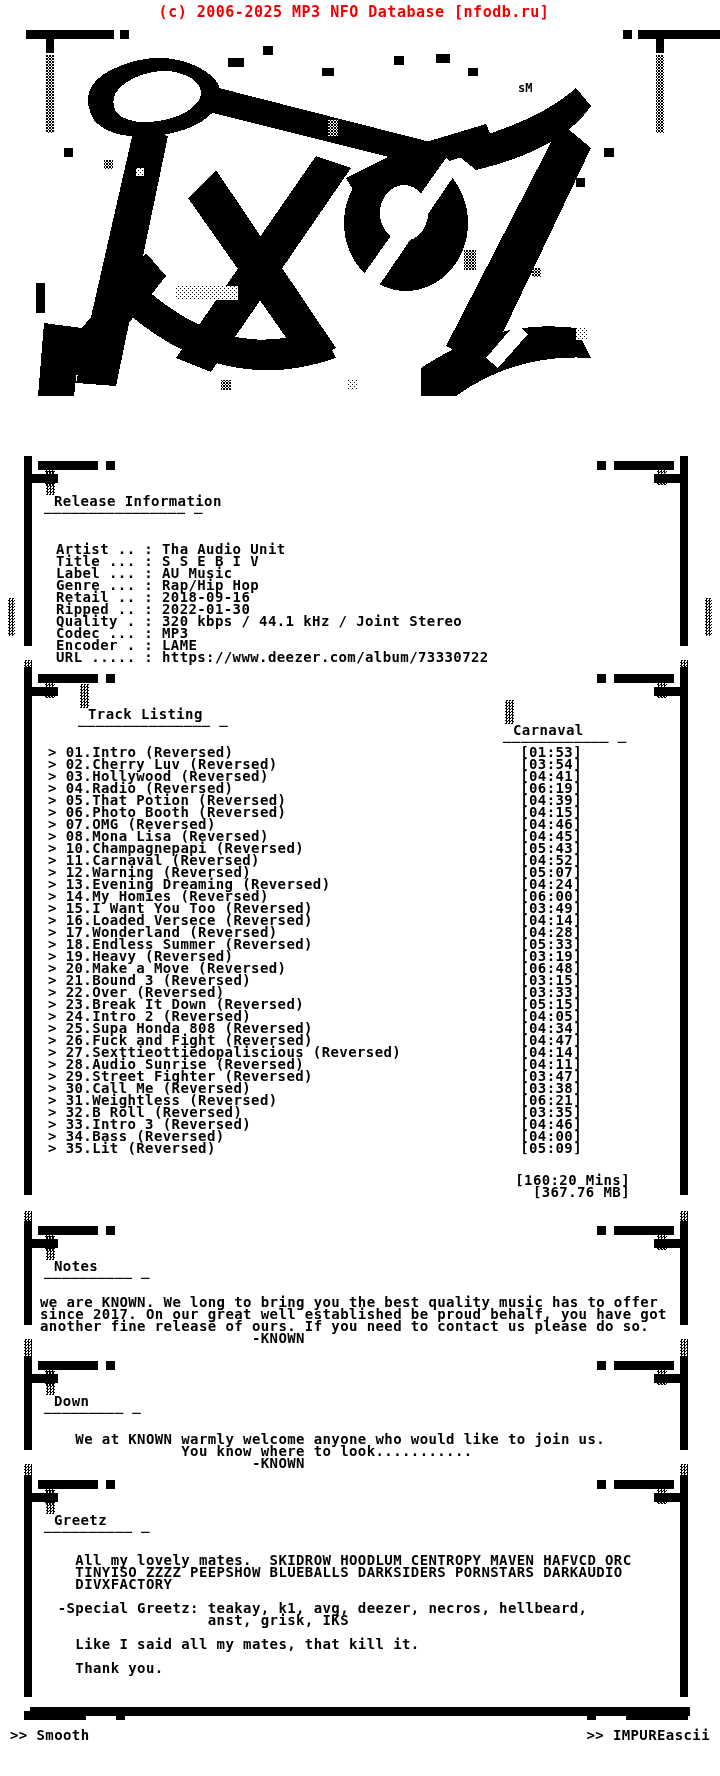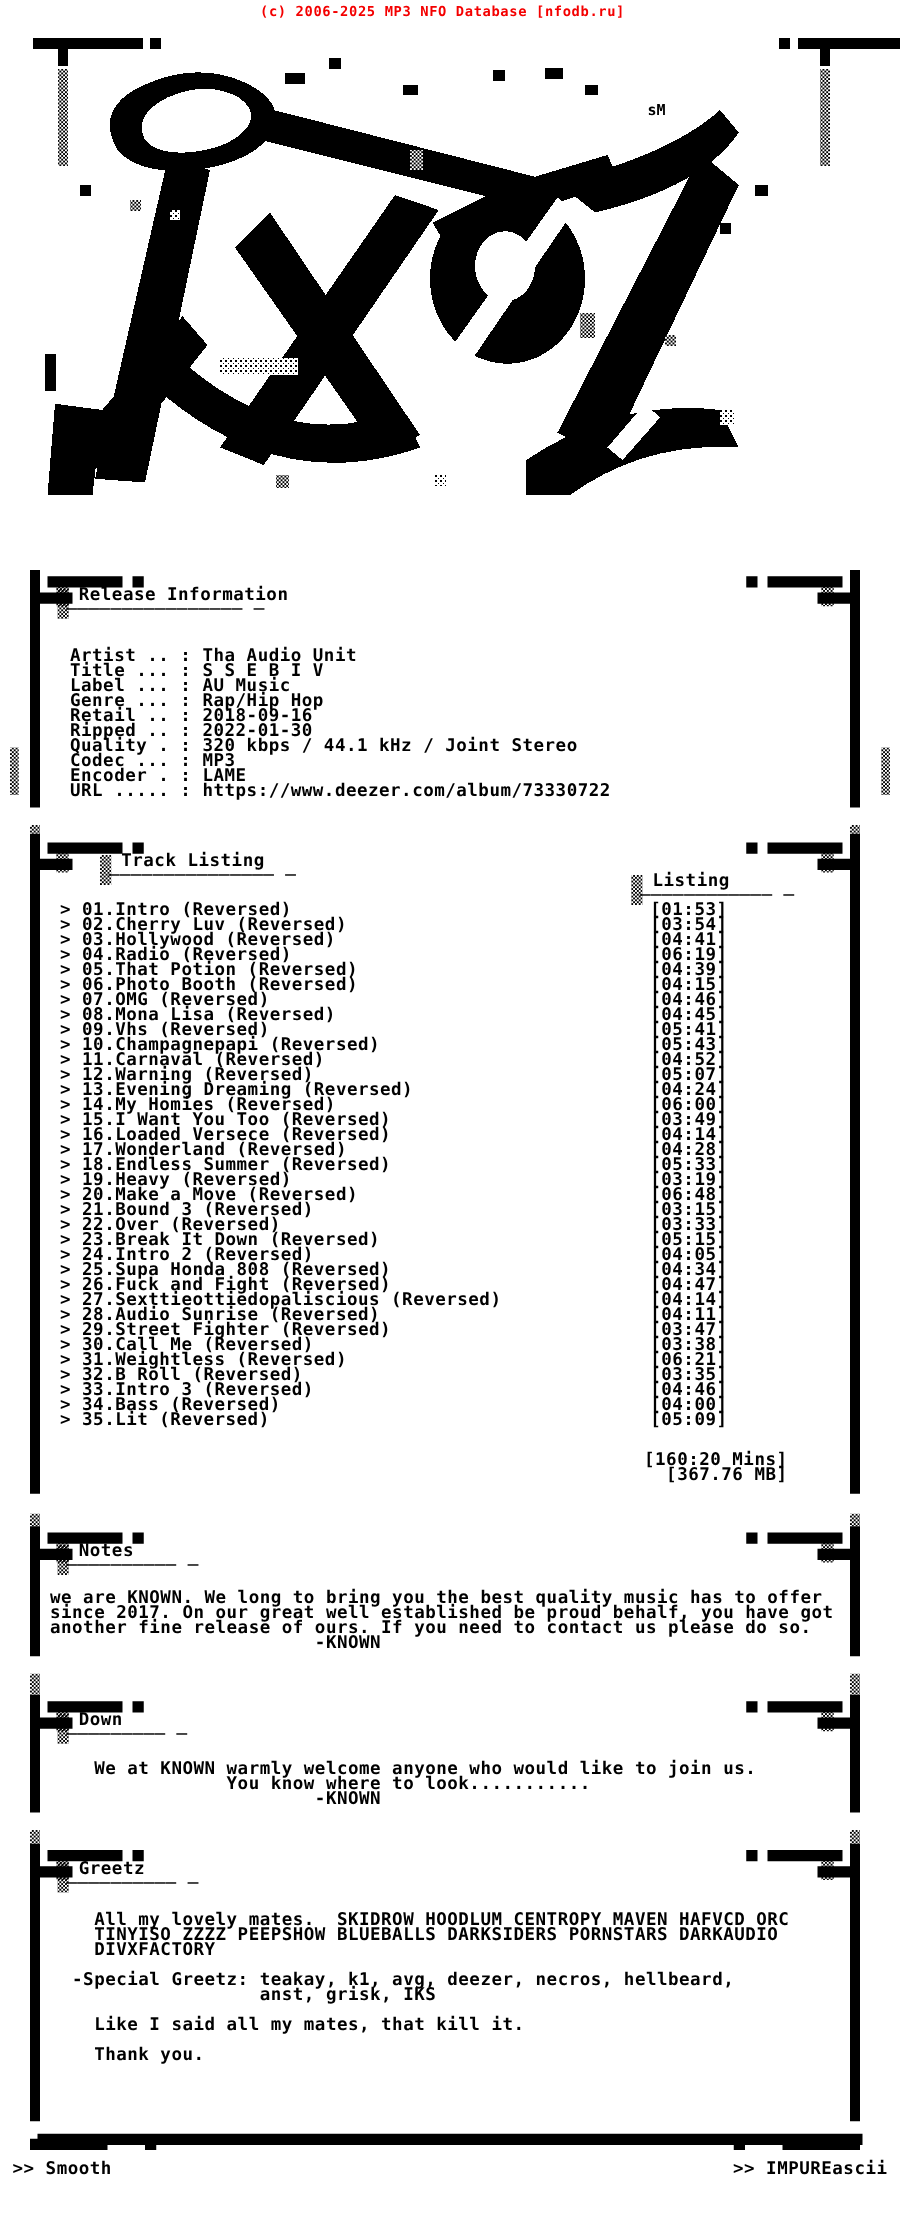--- a/index.html
+++ b/index.html
@@ -1,19 +1,19 @@
 <!DOCTYPE html>
 <html><head>
 <meta charset="utf-8">
 <style>
   html,body{margin:0;padding:0;background:#fff;}
   .page{position:relative;width:720px;height:1776px;background:#fff;overflow:hidden;
         font-family:"DejaVu Sans Mono",monospace;font-weight:bold;color:#000;}
   .banner{position:absolute;top:3px;left:0;width:708px;text-align:center;
-          font-size:11px;letter-spacing:.5px;color:#f40000;white-space:pre;}
+          font-size:15px;letter-spacing:.5px;color:#f40000;white-space:pre;}
   .art{position:absolute;top:28px;left:16px;width:720px;height:368px;}
   .art svg{display:block;}
   
   .box{position:absolute;left:24px;width:664px;box-sizing:border-box;background:#fff;
        border-left:8px solid #000;border-right:8px solid #000;}
   .box .inner{position:relative;width:100%;height:100%;}
   .dec{position:absolute;background:#000;}
   .dz{background:conic-gradient(#000 25%,rgba(0,0,0,0) 0 50%,#000 0 75%,rgba(0,0,0,0) 0) 0 0/3px 3px;}
   .c-tl-bar{top:-9px;left:6px;width:60px;height:9px;}
   .c-tl-sq{top:-9px;left:74px;width:9px;height:9px;}
@@ -25,21 +25,21 @@
   .c-tr-d{position:absolute;top:-7px;right:13px;width:10px;height:22px;}
   .bf-l{position:absolute;bottom:-20px;left:-8px;width:8px;height:20px;}
   .bf-r{position:absolute;bottom:-20px;right:-8px;width:8px;height:20px;}
   .c-bl-bar{bottom:-9px;left:-8px;width:62px;height:9px;}
   .c-bl-sq{bottom:-9px;left:84px;width:9px;height:9px;}
   .c-br-bar{bottom:-9px;right:-8px;width:62px;height:9px;}
   .c-br-sq{bottom:-9px;right:84px;width:9px;height:9px;}
   
   .ln,.trk,.sec-title,.sec-underline{font-size:14px;line-height:12px;letter-spacing:.4px;white-space:pre;}
   .ln{min-height:12px;}
-  .sec-head{display:flex;margin:14px 0 0 14px;}
+  .sec-head{display:flex;margin:14px 0 0 14px;flex-direction:column;}
   .strip{width:9px;height:24px;margin-top:1px;flex:none;}
   .titles{display:flex;flex-direction:column;}
   .sec-title{padding-left:8px;}
   .sec-underline{margin-left:-2px;}
   .fields{margin:24px 0 0 24px;}
   .notes-lines{margin:12px 0 0 8px;}
   .group-lines{margin:14px 0 0 8px;}
   .greetz-lines{margin:16px 0 0 8px;}
   .trklist{margin:14px 98px 0 16px;}
   .trk{display:flex;}
@@ -193,34 +193,33 @@
       <div class="sec-head track-head">
         <span class="strip dz"></span>
         <div class="titles">
           <span class="sec-title">Track Listing</span>
           <span class="sec-underline">─────────────── ─</span>
         </div>
       </div>
       <div class="sec-head dur-head">
         <span class="strip dz"></span>
         <div class="titles">
-          <span class="sec-title">Listing</span>
+          <span class="sec-title">Carnaval</span>
           <span class="sec-underline">──────────── ─</span>
         </div>
       </div>
       <div class="trklist">
           <div class="trk"><span>&gt; 01.Intro (Reversed)</span><span class="dur">[01:53]</span></div>
           <div class="trk"><span>&gt; 02.Cherry Luv (Reversed)</span><span class="dur">[03:54]</span></div>
           <div class="trk"><span>&gt; 03.Hollywood (Reversed)</span><span class="dur">[04:41]</span></div>
           <div class="trk"><span>&gt; 04.Radio (Reversed)</span><span class="dur">[06:19]</span></div>
           <div class="trk"><span>&gt; 05.That Potion (Reversed)</span><span class="dur">[04:39]</span></div>
           <div class="trk"><span>&gt; 06.Photo Booth (Reversed)</span><span class="dur">[04:15]</span></div>
           <div class="trk"><span>&gt; 07.OMG (Reversed)</span><span class="dur">[04:46]</span></div>
           <div class="trk"><span>&gt; 08.Mona Lisa (Reversed)</span><span class="dur">[04:45]</span></div>
-          <div class="trk"><span>&gt; 09.Vhs (Reversed)</span><span class="dur">[05:41]</span></div>
           <div class="trk"><span>&gt; 10.Champagnepapi (Reversed)</span><span class="dur">[05:43]</span></div>
           <div class="trk"><span>&gt; 11.Carnaval (Reversed)</span><span class="dur">[04:52]</span></div>
           <div class="trk"><span>&gt; 12.Warning (Reversed)</span><span class="dur">[05:07]</span></div>
           <div class="trk"><span>&gt; 13.Evening Dreaming (Reversed)</span><span class="dur">[04:24]</span></div>
           <div class="trk"><span>&gt; 14.My Homies (Reversed)</span><span class="dur">[06:00]</span></div>
           <div class="trk"><span>&gt; 15.I Want You Too (Reversed)</span><span class="dur">[03:49]</span></div>
           <div class="trk"><span>&gt; 16.Loaded Versece (Reversed)</span><span class="dur">[04:14]</span></div>
           <div class="trk"><span>&gt; 17.Wonderland (Reversed)</span><span class="dur">[04:28]</span></div>
           <div class="trk"><span>&gt; 18.Endless Summer (Reversed)</span><span class="dur">[05:33]</span></div>
           <div class="trk"><span>&gt; 19.Heavy (Reversed)</span><span class="dur">[03:19]</span></div>

